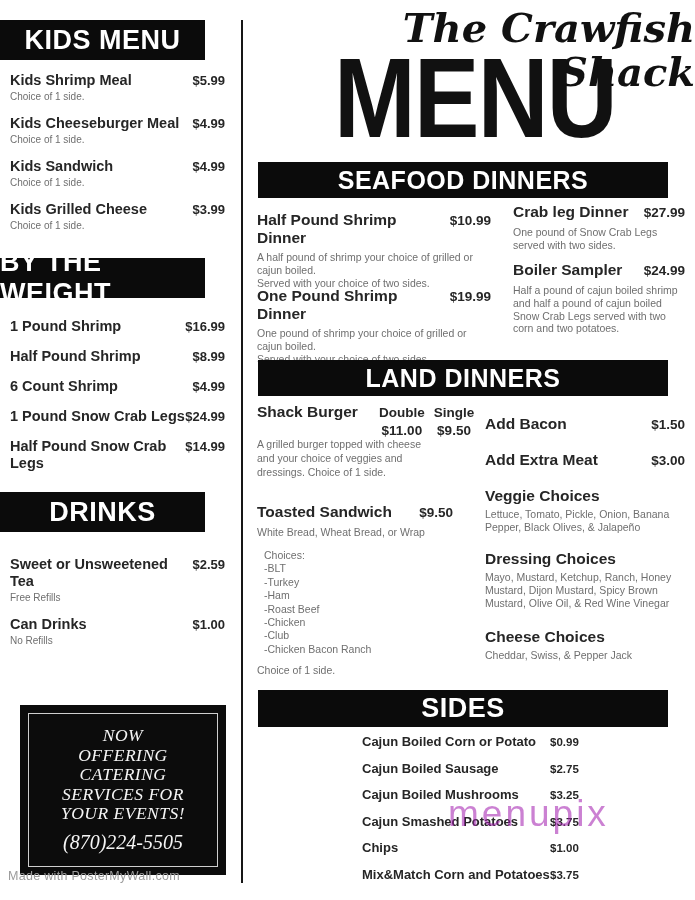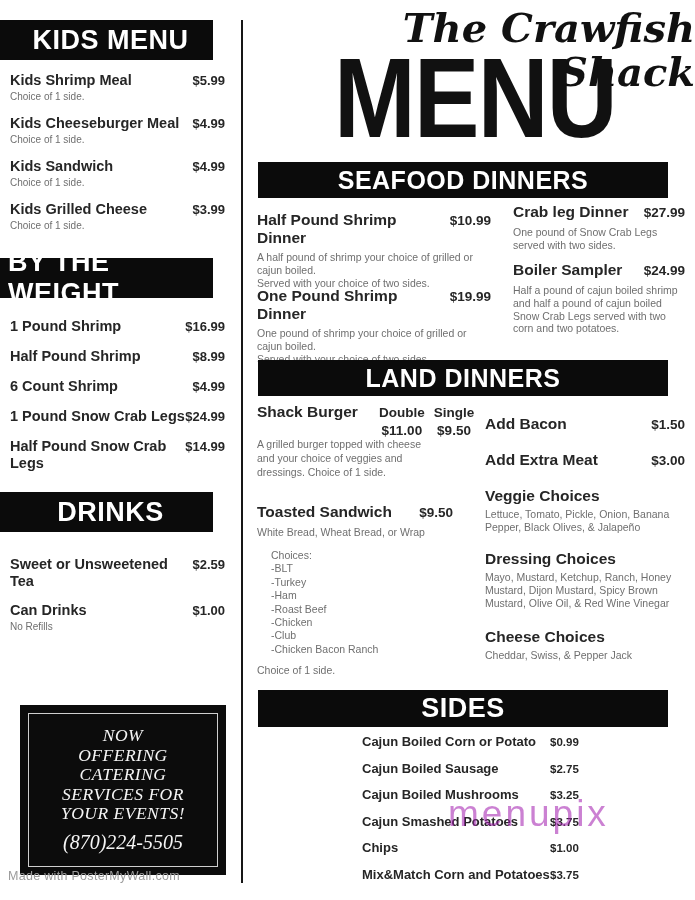--- a/index.html
+++ b/index.html
@@ -6,21 +6,21 @@
   #page {
     position:relative; width:695px; height:900px; background:#ffffff; overflow:hidden;
     font-family:"Liberation Sans", sans-serif; color:#262626;
   }
   
   .hbar {
     position:absolute; background:#0b0b0b; color:#ffffff;
     display:flex; align-items:center; justify-content:center;
     font-weight:bold; letter-spacing:.5px;
   }
-  .hbar.left  { left:0px;   width:205px; height:40px; font-size:27px;padding-left:8px; }
+  .hbar.left  { left:0px;   width:205px; height:40px; font-size:27px; }
   .hbar.right { left:258px; width:410px; height:36px; font-size:25px; }
   
   .row  { display:flex; justify-content:space-between; align-items:baseline; }
   .nm   { font-weight:bold; color:#262626; font-size:14.5px; line-height:17px; }
   .nm2  { font-weight:bold; color:#262626; font-size:15.5px; line-height:18px; }
   .pr   { font-weight:bold; color:#262626; font-size:13px;  line-height:17px; }
   .pr2  { font-weight:bold; color:#262626; font-size:13.5px; line-height:18px; }
   .ds   { color:#6f6f6f; font-size:10px;   line-height:12px; margin-top:2px; }
   .ds2  { color:#6f6f6f; font-size:10.5px; line-height:12.8px; margin-top:4px; }
   .pre  { white-space:pre-line; }
@@ -63,21 +63,21 @@
   #seafood-l0 { top:203px; } #seafood-l1 { top:279px; }
   #seafood-r0 { top:203px; } #seafood-r1 { top:261px; }
   
   #land-bar { top:360px; }
   #shack-name   { position:absolute; left:257px; top:403px; }
   #shack-prices { position:absolute; left:379px; top:404px; display:flex; gap:9px; }
   .price-col    { text-align:center; font-weight:bold; font-size:13.5px; line-height:17.5px; color:#262626; }
   #shack-desc   { position:absolute; left:257px; top:437px; width:174px; color:#6f6f6f; font-size:10.5px; line-height:14px; }
   #toasted-row    { position:absolute; left:257px; top:503px; width:196px; }
   #toasted-sub    { position:absolute; left:257px; top:526px; color:#6f6f6f; font-size:10.5px; }
-  #toasted-choices{ position:absolute; left:271px; top:549px; color:#6f6f6f; font-size:10.5px; line-height:13.4px; }
+  #toasted-choices{ position:absolute; left:264px; top:549px; color:#6f6f6f; font-size:10.5px; line-height:13.4px; }
   #toasted-footer { position:absolute; left:257px; top:664px; color:#6f6f6f; font-size:10.5px; }
   #addon-0 { position:absolute; left:485px; top:415px; width:200px; }
   #addon-1 { position:absolute; left:485px; top:451px; width:200px; }
   .cg { position:absolute; left:485px; width:206px; }
   #cg-0 { top:487px; } #cg-1 { top:550px; } #cg-2 { top:628px; }
   .cg .ds2 { margin-top:3px; }
   
   #sides-bar { top:690px; height:37px; font-size:27px; }
   #sides-items { position:absolute; left:362px; top:734px; }
   .side-row { display:flex; align-items:baseline; margin-bottom:10.5px; }
@@ -159,20 +159,21 @@
   <div class="hbar left" style="top:492px;">
     <span>DRINKS</span>
   </div>
 
   <div id="drinks-items">
     <div class="mi">
       <div class="row">
         <span class="nm">Sweet or Unsweetened Tea</span>
         <span class="pr">$2.59</span>
       </div>
+      <div class="ds">Free Refills</div>
     </div>
     <div class="mi">
       <div class="row">
         <span class="nm">Can Drinks</span>
         <span class="pr">$1.00</span>
       </div>
       <div class="ds">No Refills</div>
     </div>
   </div>
 

